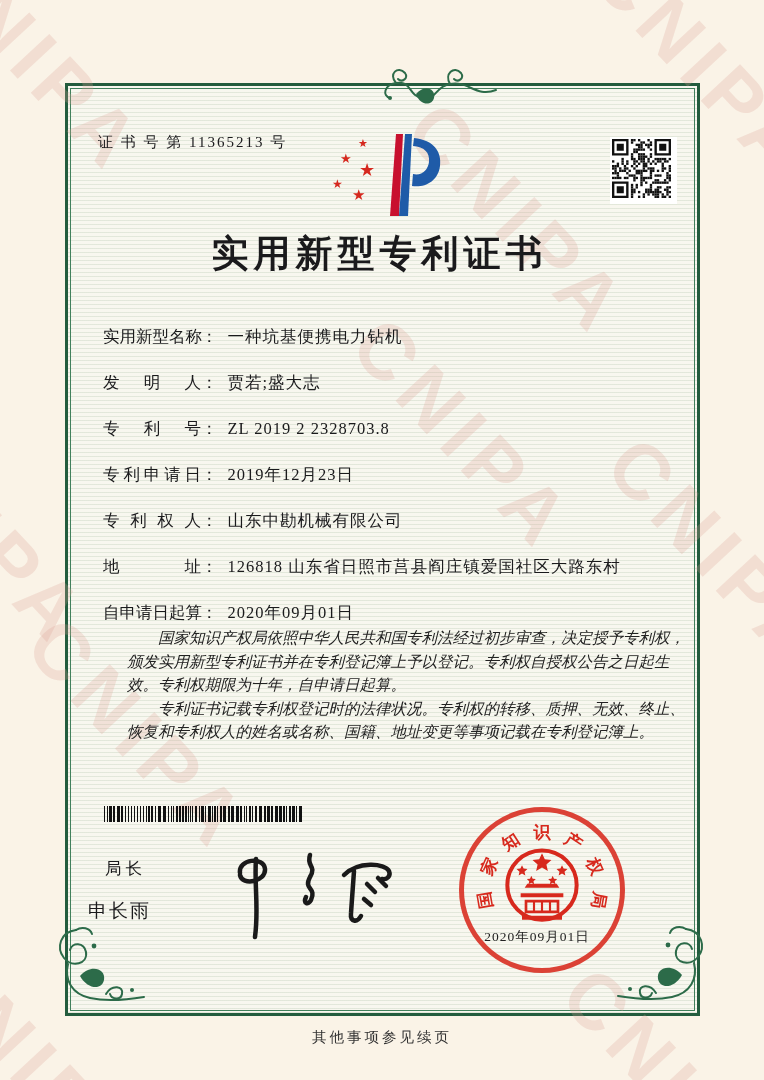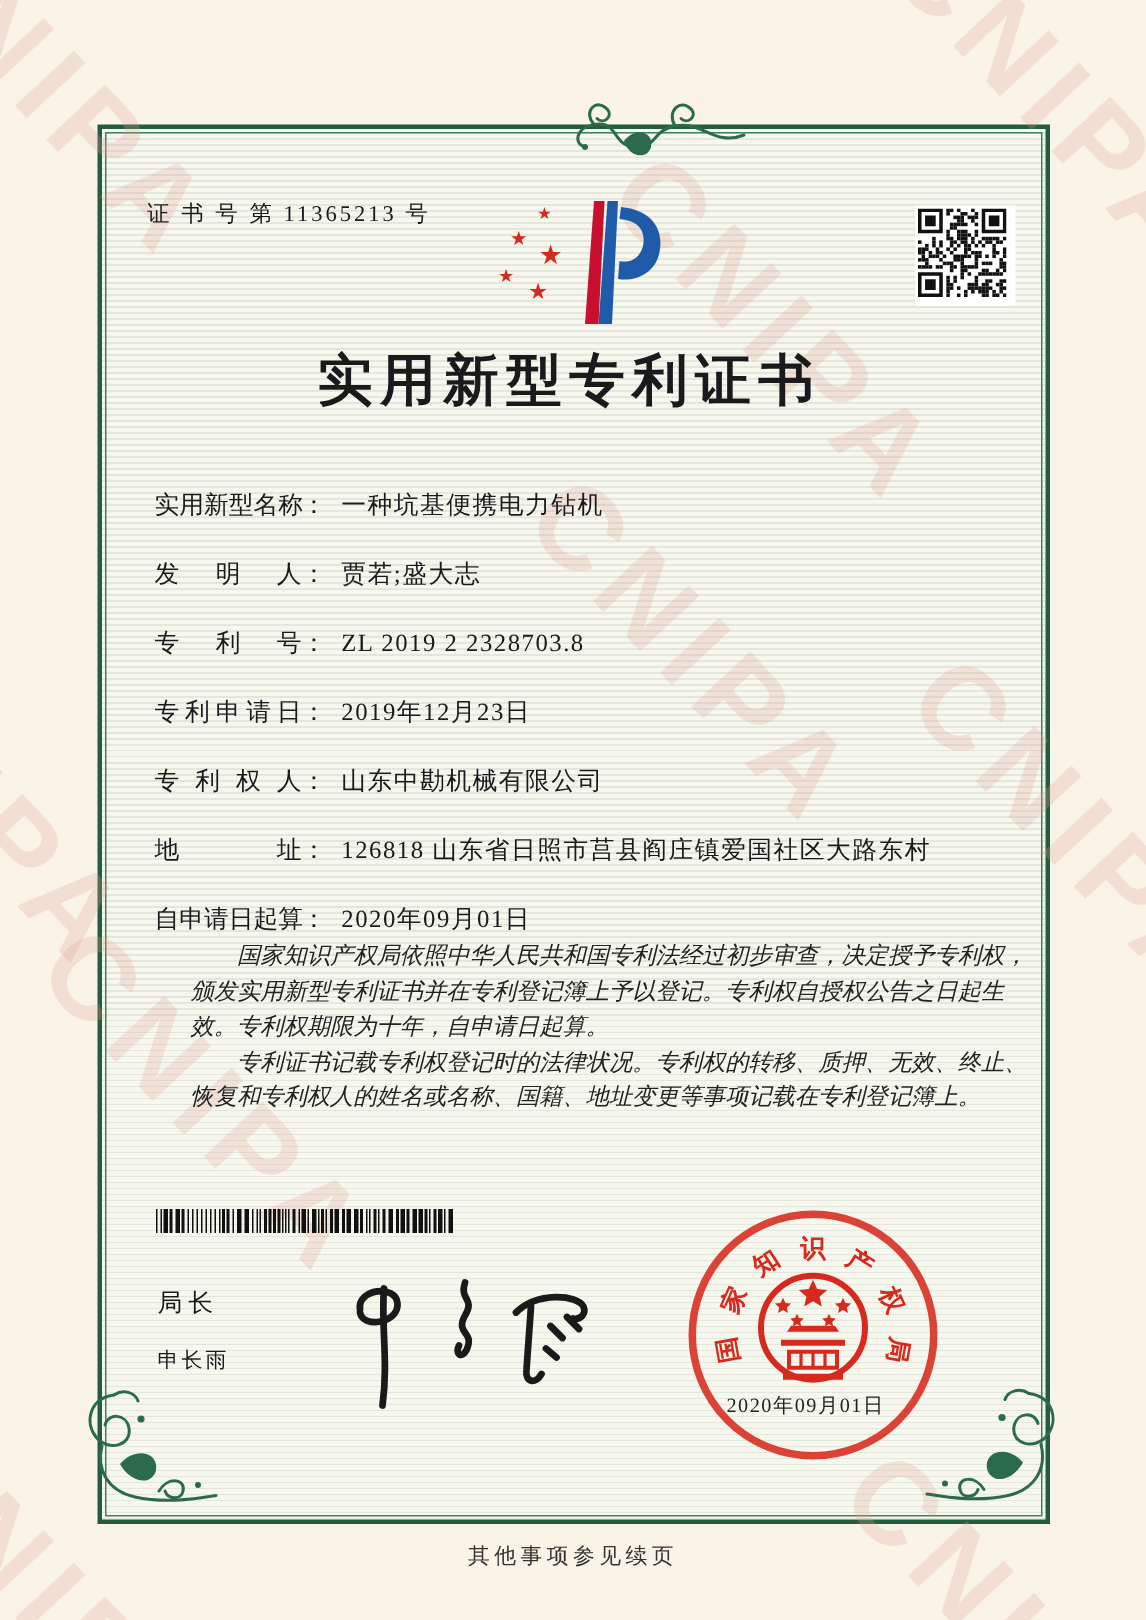--- a/index.html
+++ b/index.html
@@ -30,21 +30,21 @@
   .fvalue{letter-spacing:1px;}
   .g2{position:absolute;left:244px;top:0;}
   .g2 .flabel{width:auto;letter-spacing:2px;text-align-last:auto;}
   
   .paras{left:103px;top:626px;width:569px;font-size:15.5px;line-height:23.5px;font-style:italic;color:#222;margin-left:24px;}
   .paras p{margin:0;text-indent:2em;}
   
   .barcode{left:104px;top:806px;width:200px;height:16px;}
   
   .sig-title{left:105px;top:858px;font-size:16.5px;letter-spacing:4px;}
-  .sig-name{left:105px;top:898px;font-size:14px;letter-spacing:2px;}
+  .sig-name{left:88px;top:898px;font-size:19px;letter-spacing:2px;}
   .sig-art{left:218px;top:843px;width:185px;height:100px;}
   
   .seal{left:459px;top:807px;width:156px;height:156px;border:5px solid rgba(215,41,29,0.88);
         border-radius:50%;}
   .seal .ring span{position:absolute;left:50%;top:50%;width:22px;height:22px;margin:-11px 0 0 -11px;
         text-align:center;font-size:17px;font-weight:bold;color:#d7291d;line-height:22px;}
   .emblem{position:absolute;left:50%;top:50%;transform:translate(-50%,-54%);}
   .seal-date{left:455px;top:928px;width:164px;text-align:center;font-size:13.5px;color:#222;
         letter-spacing:1px;z-index:4;}
   

